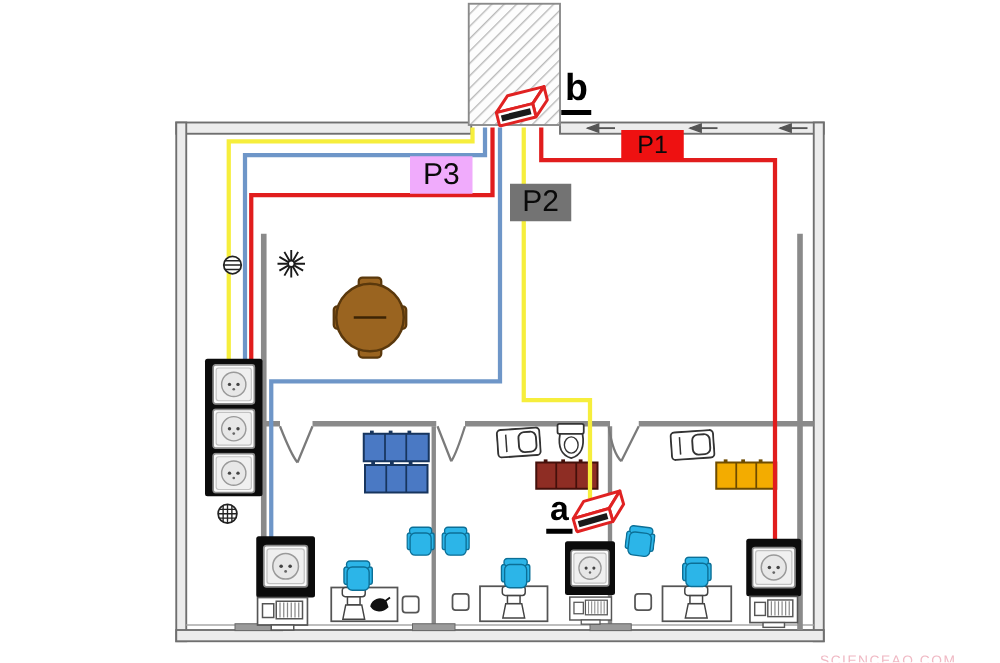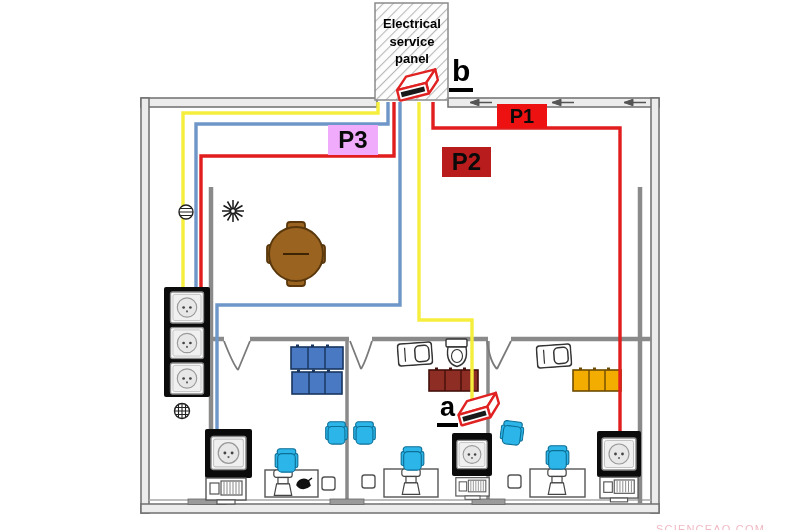--- a/index.html
+++ b/index.html
@@ -7,23 +7,23 @@
          font-family:"Liberation Sans", sans-serif;}
   .stage svg{position:absolute;left:0;top:0;}
   .overlay{position:absolute;z-index:5;}
   .panel-label{left:375px;top:15px;width:74px;text-align:center;font-weight:700;
                font-size:13px;line-height:1.35;color:#000;}
   .panel-label span{display:block;}
   .pt-label{font-weight:800;color:#000;line-height:1;border-bottom:4px solid #000;
             padding:0 3px 2px 3px;}
   .label-b{left:449px;top:56px;font-size:30px;}
   .label-a{left:437px;top:394px;font-size:27px;}
-  .circ{display:flex;align-items:center;justify-content:center;font-weight:700;color:#0a0a0a;text-align:right;}
+  .circ{display:flex;align-items:center;justify-content:center;font-weight:400;color:#0a0a0a;text-align:right;}
   .circ-p1{left:497px;top:104px;width:50px;height:24px;background:#ee1111;font-size:20px;}
-  .circ-p2{left:442px;top:147px;width:49px;height:30px;background:#b91c1c;font-size:24px;}
+  .circ-p2{left:408px;top:147px;width:49px;height:30px;background:#737373;font-size:24px;}
   .circ-p3{left:328px;top:125px;width:50px;height:30px;background:#f0abfc;font-size:24px;}
   .watermark{left:656px;top:523px;font-size:11px;letter-spacing:1.2px;color:#f0b9c4;}
 </style>
 </head>
 <body>
 
 <div class="stage">
 
 <svg width="800" height="530" viewBox="0 0 800 530">
   <defs>
@@ -229,25 +229,20 @@
   <use href="#printer" x="205" y="477" width="42" height="28"></use>
   <use href="#printer" x="455" y="475" width="35" height="27"></use>
   <use href="#printer" x="599" y="476" width="40" height="27"></use>
 
   <rect x="375" y="3" width="73" height="97" fill="url(#hatch)" stroke="#8a8a8a" stroke-width="1.5"></rect>
 
   <use href="#jbox" transform="translate(392,78) rotate(-14)"></use>
   <use href="#jbox" transform="translate(453,403) rotate(-16)"></use>
 </svg>
 
-<div class="overlay panel-label">
-  <span>Electrical</span>
-  <span>service</span>
-  <span>panel</span>
-</div>
 
 <div class="overlay pt-label label-b">b</div>
 <div class="overlay pt-label label-a">a</div>
 
 <div class="overlay circ circ-p1">P1</div>
 <div class="overlay circ circ-p2">P2</div>
 <div class="overlay circ circ-p3">P3</div>
 
 <div class="overlay watermark">SCIENCEAQ.COM</div>
 

